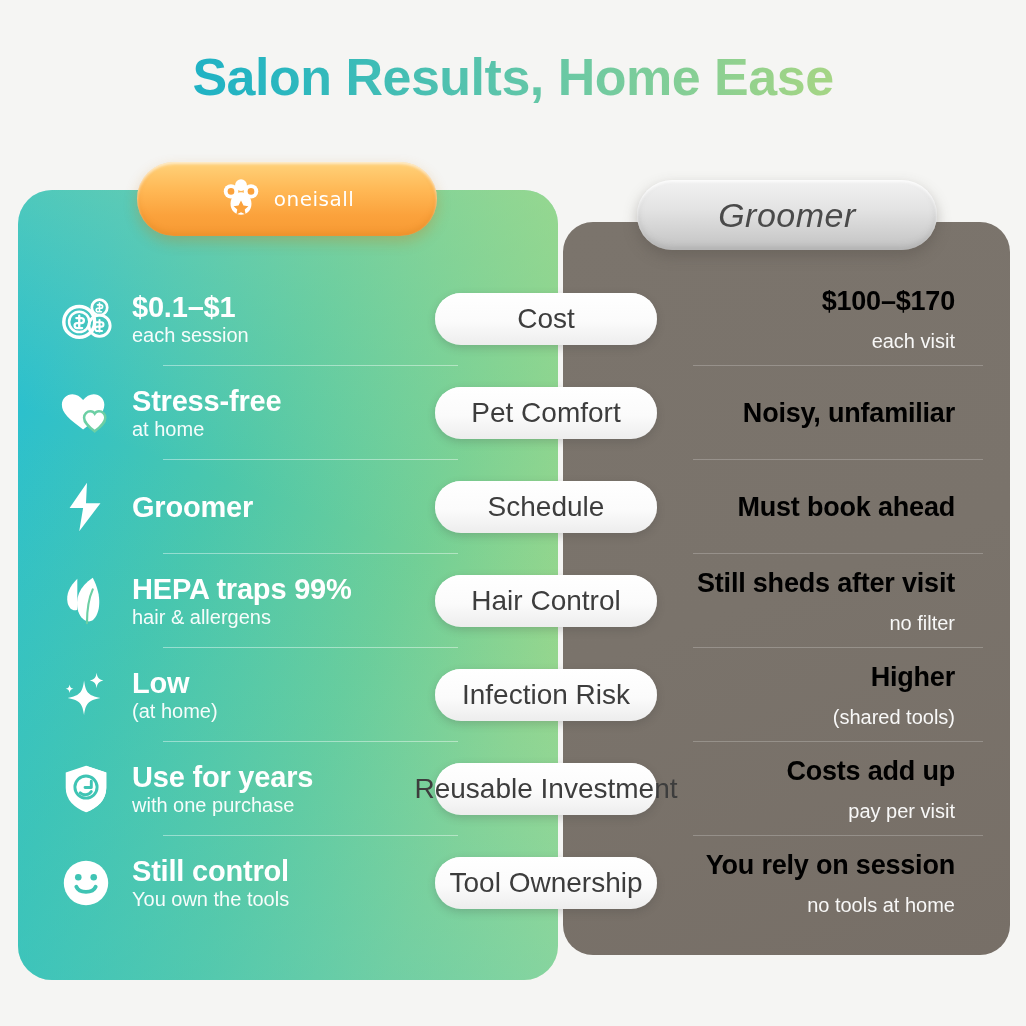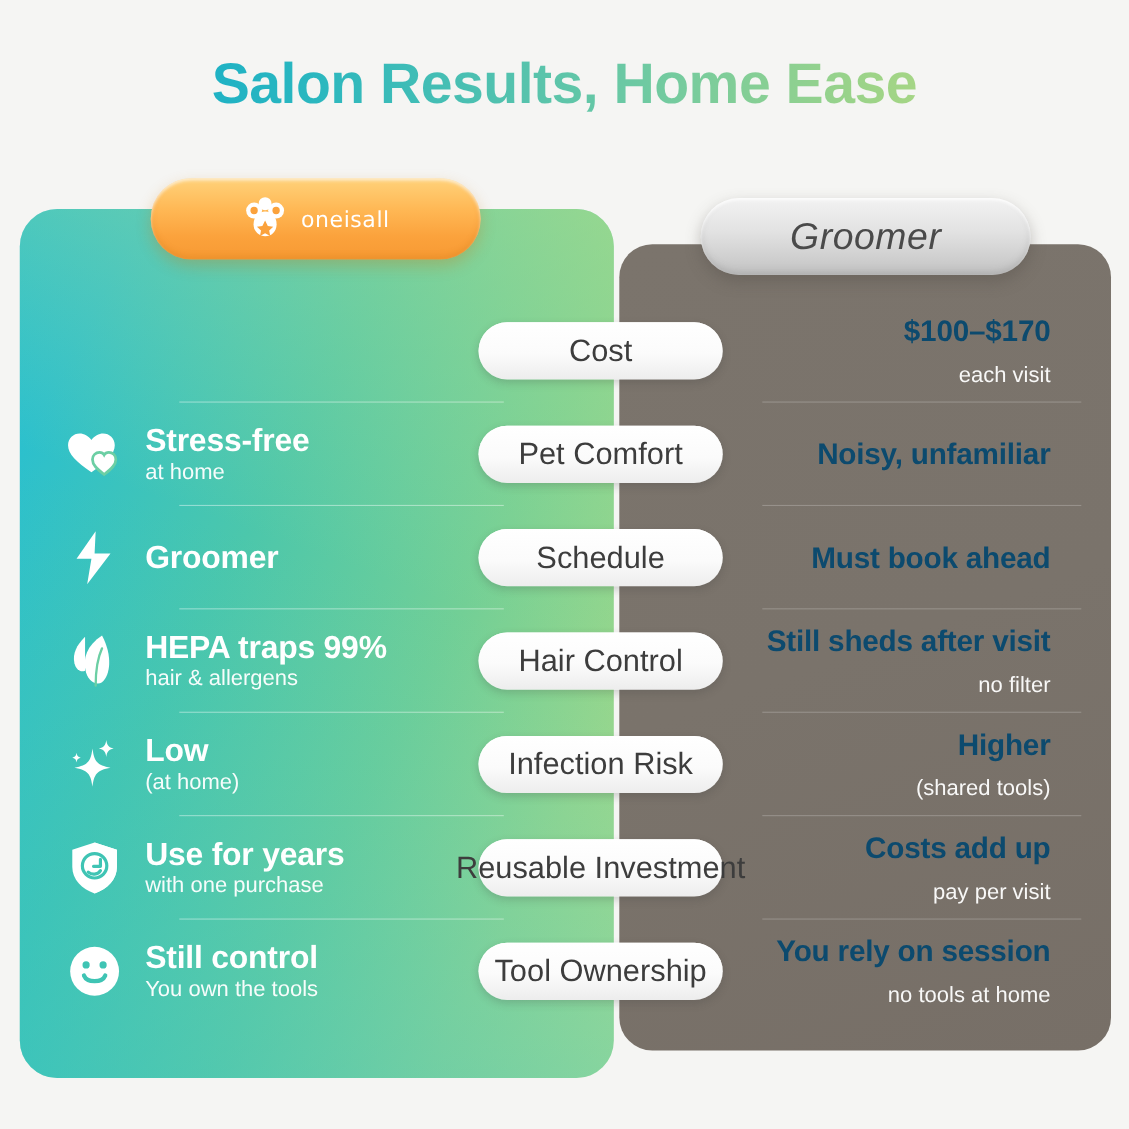--- a/index.html
+++ b/index.html
@@ -220,21 +220,21 @@
     width: 315px;
     display: flex;
     flex-direction: column;
     align-items: flex-end;
     text-align: right;
     line-height: 1.04;
   }
   .right-main {
     font-size: 27px;
     font-weight: 700;
-    color: #0c4a6e;
+    color: #000000;
     letter-spacing: -0.2px;
     white-space: nowrap;
   }
   .right-sub {
     font-size: 20px;
     font-weight: 400;
     color: rgba(255,255,255,0.95);
     margin-top: 16px;
     white-space: nowrap;
   }
@@ -264,20 +264,37 @@
     <span id="brand-name">oneisall</span>
   </div>
 
   <div class="header-pill" id="groomer-pill">
     <span id="groomer-name">Groomer</span>
   </div>
 
   <div id="rows">
 
     <div class="row">
+      <div class="cell-left">
+        <span class="row-icon">
+          <svg viewBox="0 0 58 58" width="56" height="56" aria-hidden="true">
+            <circle cx="22" cy="32" r="16" fill="none" stroke="#fff" stroke-width="3.6"></circle>
+            <circle cx="22" cy="32" r="10.5" fill="none" stroke="#fff" stroke-width="2.6"></circle>
+            <path d="M22 25.5 v13 M19 28 h5.2 a2.6 2.6 0 0 1 0 5.2 h-4.4 a2.6 2.6 0 0 0 0 5.2 H25" stroke="#fff" stroke-width="2.4" fill="none" stroke-linecap="round"></path>
+            <circle cx="43" cy="17" r="8" fill="none" stroke="#fff" stroke-width="2.8"></circle>
+            <path d="M43 12.5 v9 M40.8 14.3 h3.6 a1.8 1.8 0 0 1 0 3.6 h-3 a1.8 1.8 0 0 0 0 3.6 h3.6" stroke="#fff" stroke-width="1.7" fill="none" stroke-linecap="round"></path>
+            <circle cx="43" cy="36" r="11" fill="none" stroke="#fff" stroke-width="3"></circle>
+            <path d="M43 30 v12 M40 32.3 h4.8 a2.3 2.3 0 0 1 0 4.6 h-4 a2.3 2.3 0 0 0 0 4.6 h4.8" stroke="#fff" stroke-width="2.1" fill="none" stroke-linecap="round"></path>
+          </svg>
+        </span>
+        <span class="left-text">
+          <span class="left-main">$0.1–$1</span>
+          <span class="left-sub">each session</span>
+        </span>
+      </div>
       <div class="cell-center">
         <span class="center-pill">Cost</span>
       </div>
       <div class="cell-right">
         <span class="right-main">$100–$170</span>
         <span class="right-sub">each visit</span>
       </div>
       <div class="row-divider">
           <i class="seg-left"></i>
           <i class="seg-right"></i>

